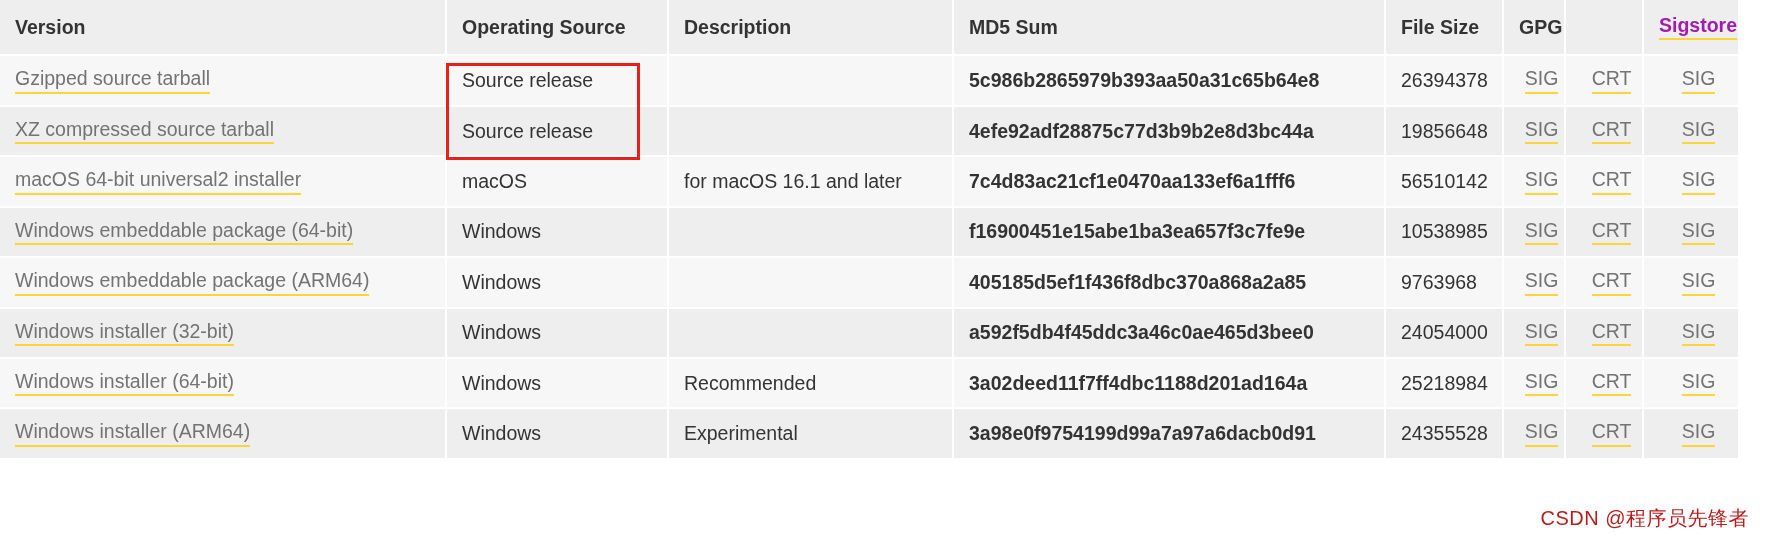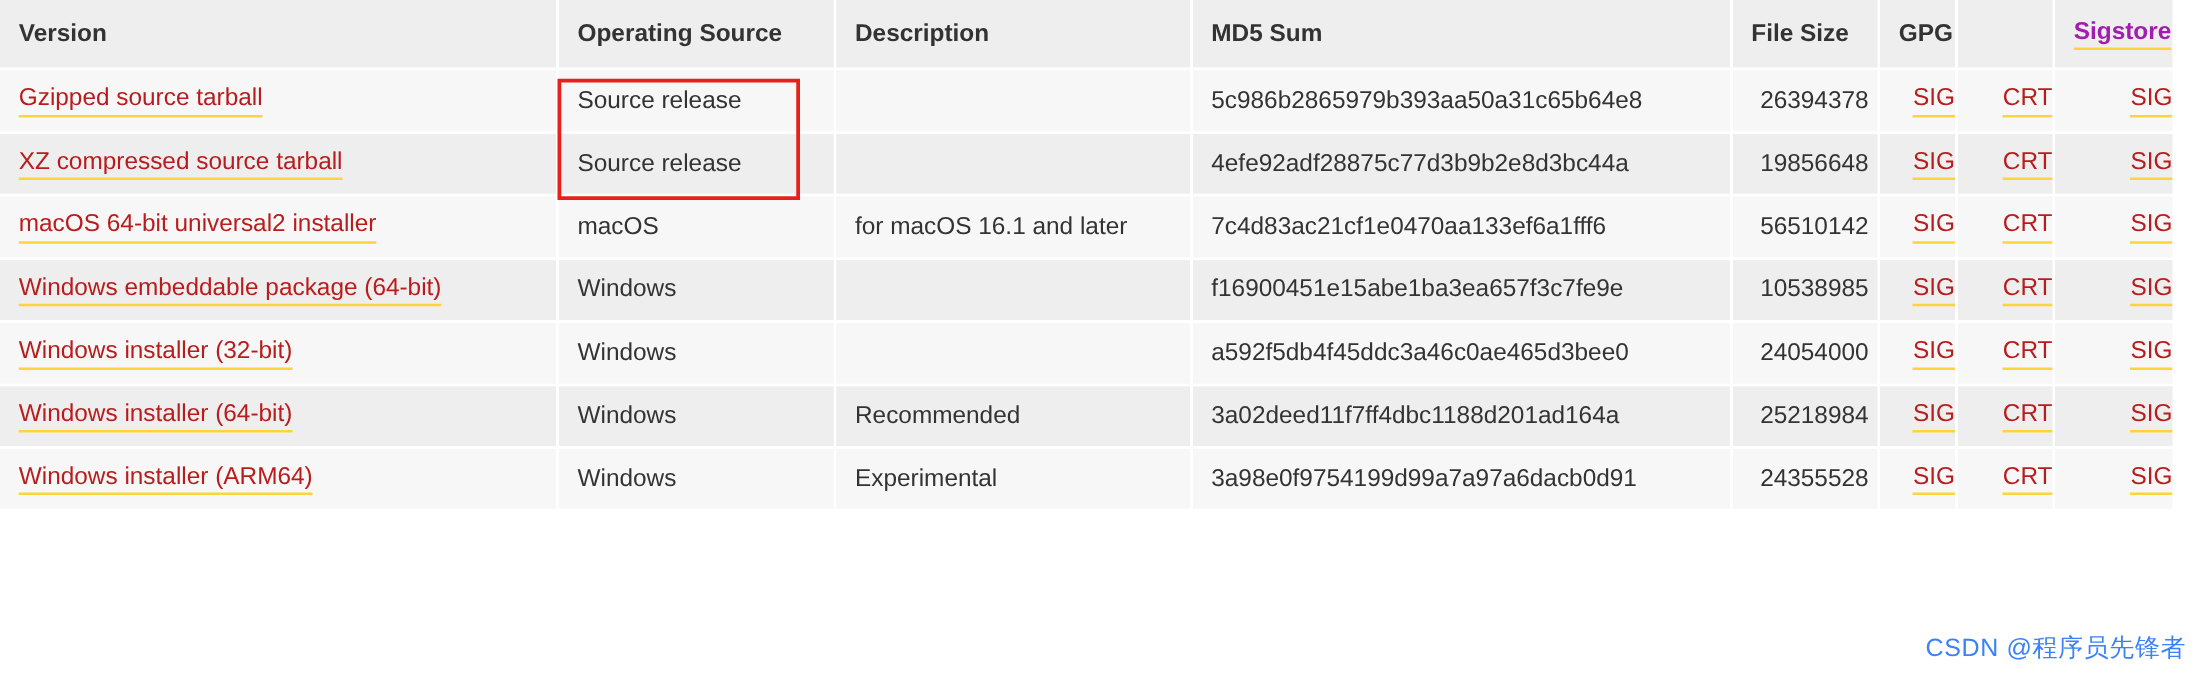--- a/index.html
+++ b/index.html
@@ -72,60 +72,61 @@
   
   .col-version   { width: 446px; }
   .col-os        { width: 222px; }
   .col-desc      { width: 285px; }
   .col-md5       { width: 432px; }
   .col-size      { width: 118px; }
   .col-gpg       { width: 62px; }
   .col-sigcrt    { width: 78px; }
   .col-sigstore  { width: 95px; }
 
-  .cell-size { text-align: center; }
-  .cell-link { text-align: right; padding-left: 16px; }
+  .cell-size { text-align: left; }
+  .cell-link { text-align: center; padding-left: 16px; }
 
   a.lnk {
-    color: #b91c1c;
+    color: #737373;
     text-decoration: none;
     border-bottom: 2px solid #ffd43b;
     padding-bottom: 2px;
     display: inline-block;
     line-height: 1.15;
   }
   th a.lnk {
     color: #a21caf;
     font-weight: bold;
   }
 
   .md5 {
     font-family: "Liberation Sans", "DejaVu Sans", sans-serif;
     letter-spacing: 0px;
+    font-weight: bold;
   }
 
   
   .annotation-box {
     position: absolute;
     left: 446px;
     top: 63px;
     width: 194px;
     height: 97px;
     border: 3px solid #e8201a;
     box-sizing: border-box;
     pointer-events: none;
     z-index: 5;
   }
 
   .watermark {
     position: absolute;
     right: 20px;
     bottom: 8px;
     font-size: 20px;
-    color: #3b82f6;
+    color: #b91c1c;
     font-family: "Liberation Sans", "DejaVu Sans", sans-serif;
     letter-spacing: 0.5px;
     white-space: nowrap;
   }
 </style>
 </head>
 <body>
 
 <div class="page">
 
@@ -187,20 +188,30 @@
           <td><a class="lnk" href="#">Windows embeddable package (64-bit)</a></td>
           <td><span>Windows</span></td>
           <td><span></span></td>
           <td><span class="md5">f16900451e15abe1ba3ea657f3c7fe9e</span></td>
           <td class="cell-size"><span>10538985</span></td>
           <td class="cell-link"><a class="lnk" href="#">SIG</a></td>
           <td class="cell-link"><a class="lnk" href="#">CRT</a></td>
           <td class="cell-link"><a class="lnk" href="#">SIG</a></td>
         </tr>
         <tr>
+          <td><a class="lnk" href="#">Windows embeddable package (ARM64)</a></td>
+          <td><span>Windows</span></td>
+          <td><span></span></td>
+          <td><span class="md5">405185d5ef1f436f8dbc370a868a2a85</span></td>
+          <td class="cell-size"><span>9763968</span></td>
+          <td class="cell-link"><a class="lnk" href="#">SIG</a></td>
+          <td class="cell-link"><a class="lnk" href="#">CRT</a></td>
+          <td class="cell-link"><a class="lnk" href="#">SIG</a></td>
+        </tr>
+        <tr>
           <td><a class="lnk" href="#">Windows installer (32-bit)</a></td>
           <td><span>Windows</span></td>
           <td><span></span></td>
           <td><span class="md5">a592f5db4f45ddc3a46c0ae465d3bee0</span></td>
           <td class="cell-size"><span>24054000</span></td>
           <td class="cell-link"><a class="lnk" href="#">SIG</a></td>
           <td class="cell-link"><a class="lnk" href="#">CRT</a></td>
           <td class="cell-link"><a class="lnk" href="#">SIG</a></td>
         </tr>
         <tr>

